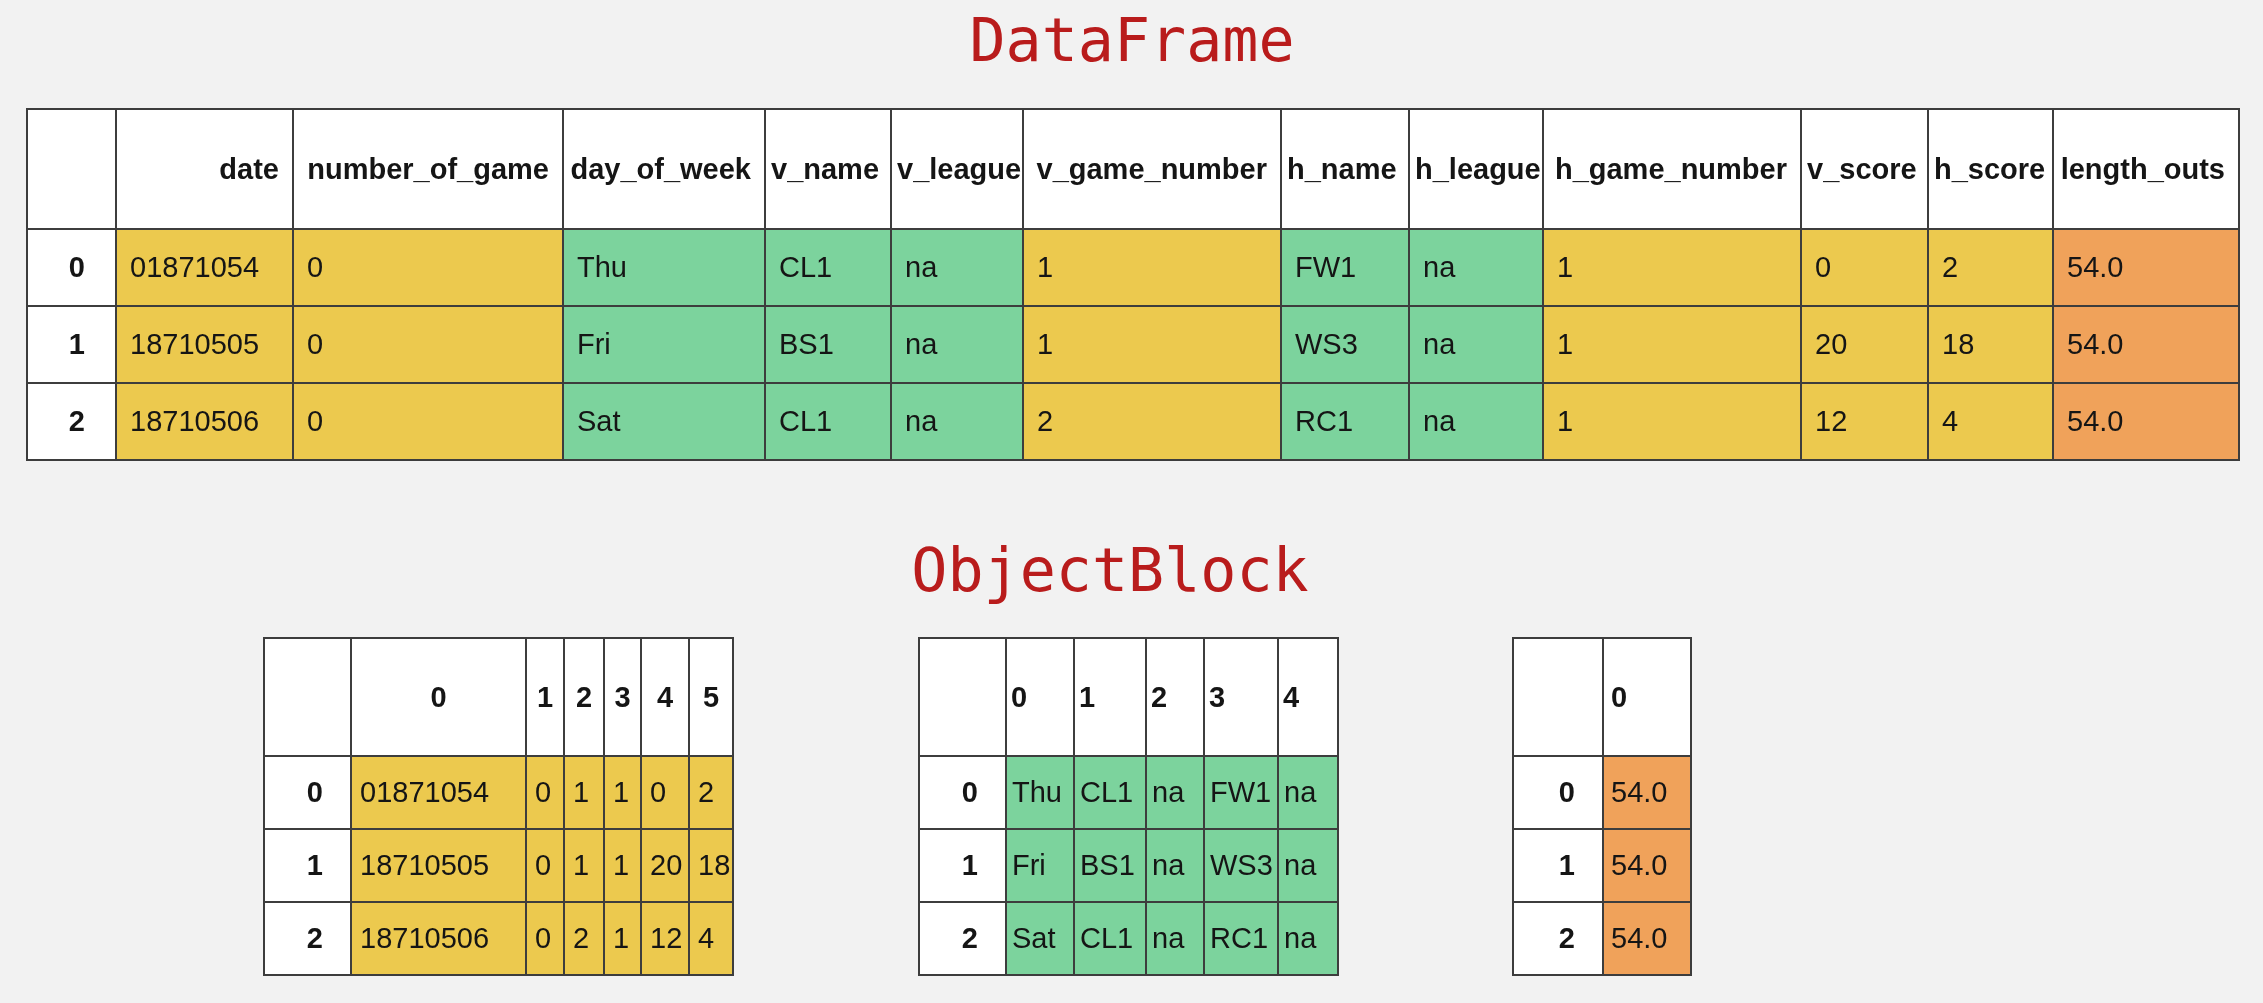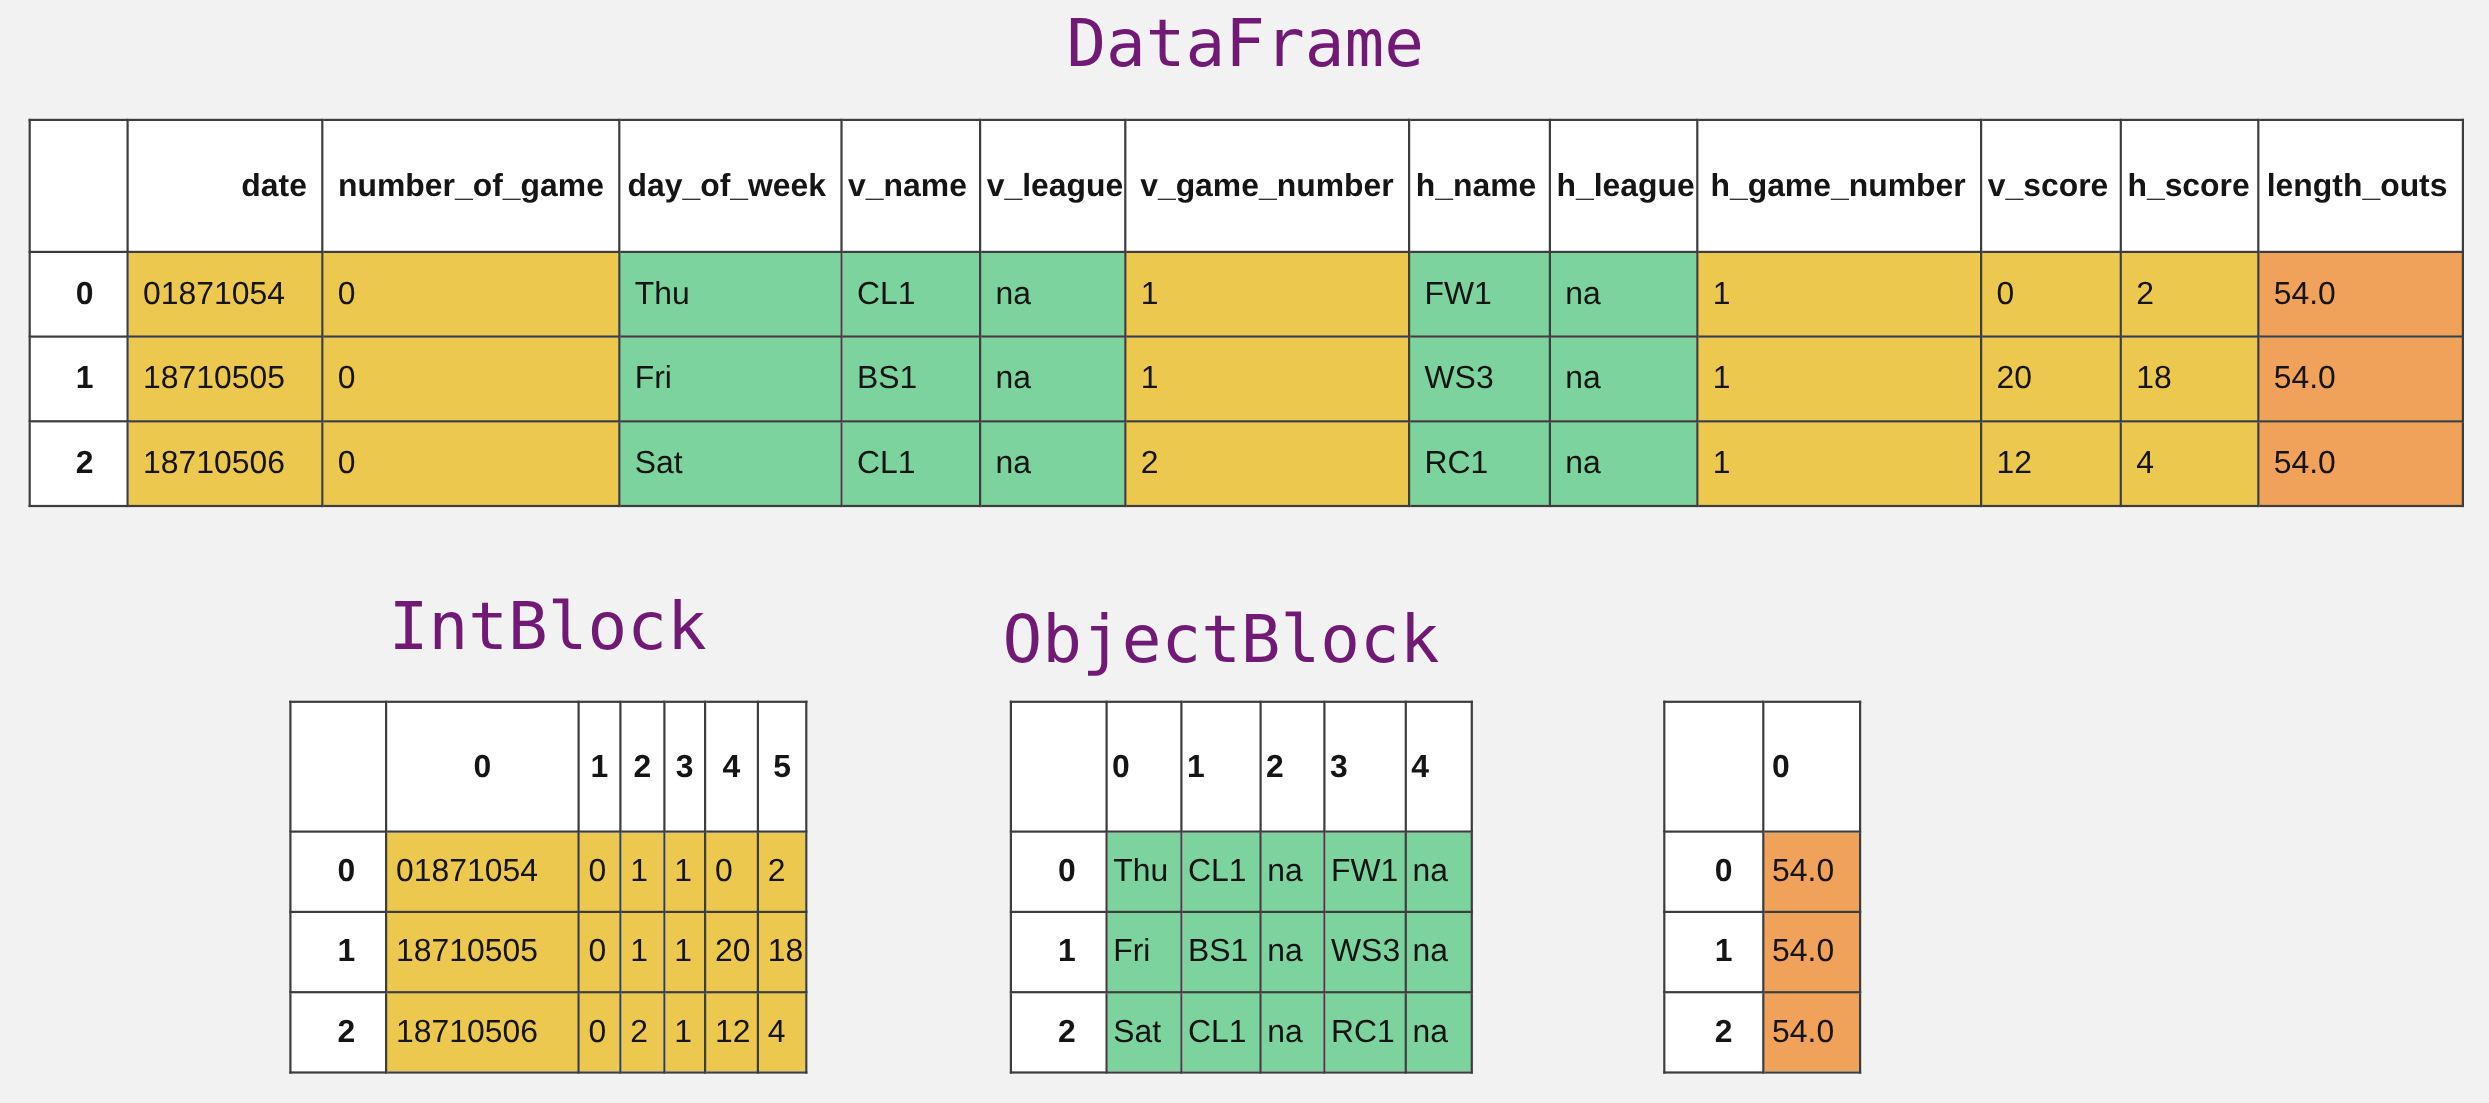--- a/index.html
+++ b/index.html
@@ -8,21 +8,21 @@
     background:var(--page_bg,#f2f2f2);
     font-family:"Liberation Sans",sans-serif;
     color:var(--text,#151515);
   }
   .canvas{position:relative;width:2263px;height:1003px;overflow:hidden;}
 
   .mono-title{
     position:absolute;
     font-family:"DejaVu Sans Mono",monospace;
     font-size:60px;line-height:72px;
-    font-weight:400;color:#701a75;white-space:nowrap;
+    font-weight:400;color:#b91c1c;white-space:nowrap;
   }
   .main-title{top:4px;left:26px;width:2212px;text-align:center;}
   .block-title{top:534px;transform:translateX(-50%);}
 
   table{
     position:absolute;
     border-collapse:collapse;
     table-layout:fixed;
     background:var(--header_bg,#fff);
   }
@@ -144,21 +144,20 @@
       <td class="t-obj">RC1</td>
       <td class="t-obj">na</td>
       <td class="t-int">1</td>
       <td class="t-int">12</td>
       <td class="t-int">4</td>
       <td class="t-flt">54.0</td>
     </tr>
   </tbody>
     </table>
 
-  <div class="mono-title block-title" style="left:498px;">IntBlock</div>
   <table class="blk int-table">
     <colgroup>
       <col style="width:87px">
         <col style="width:175px">
         <col style="width:38px">
         <col style="width:40px">
       <col style="width:37px">
         <col style="width:48px">
         <col style="width:44px">
     </colgroup>
@@ -195,21 +194,21 @@
       <td class="t-int">18710506</td>
       <td class="t-int">0</td>
       <td class="t-int">2</td>
       <td class="t-int">1</td>
       <td class="t-int">12</td>
       <td class="t-int">4</td>
     </tr>
   </tbody>
     </table>
 
-  <div class="mono-title block-title" style="left:1110px;margin-top:12px;">ObjectBlock</div>
+  <div class="mono-title block-title" style="left:1110px;">ObjectBlock</div>
   <table class="blk obj-table">
     <colgroup>
       <col style="width:87px">
         <col style="width:68px">
         <col style="width:72px">
         <col style="width:58px">
       <col style="width:74px">
         <col style="width:60px">
     </colgroup>
     <tbody>

